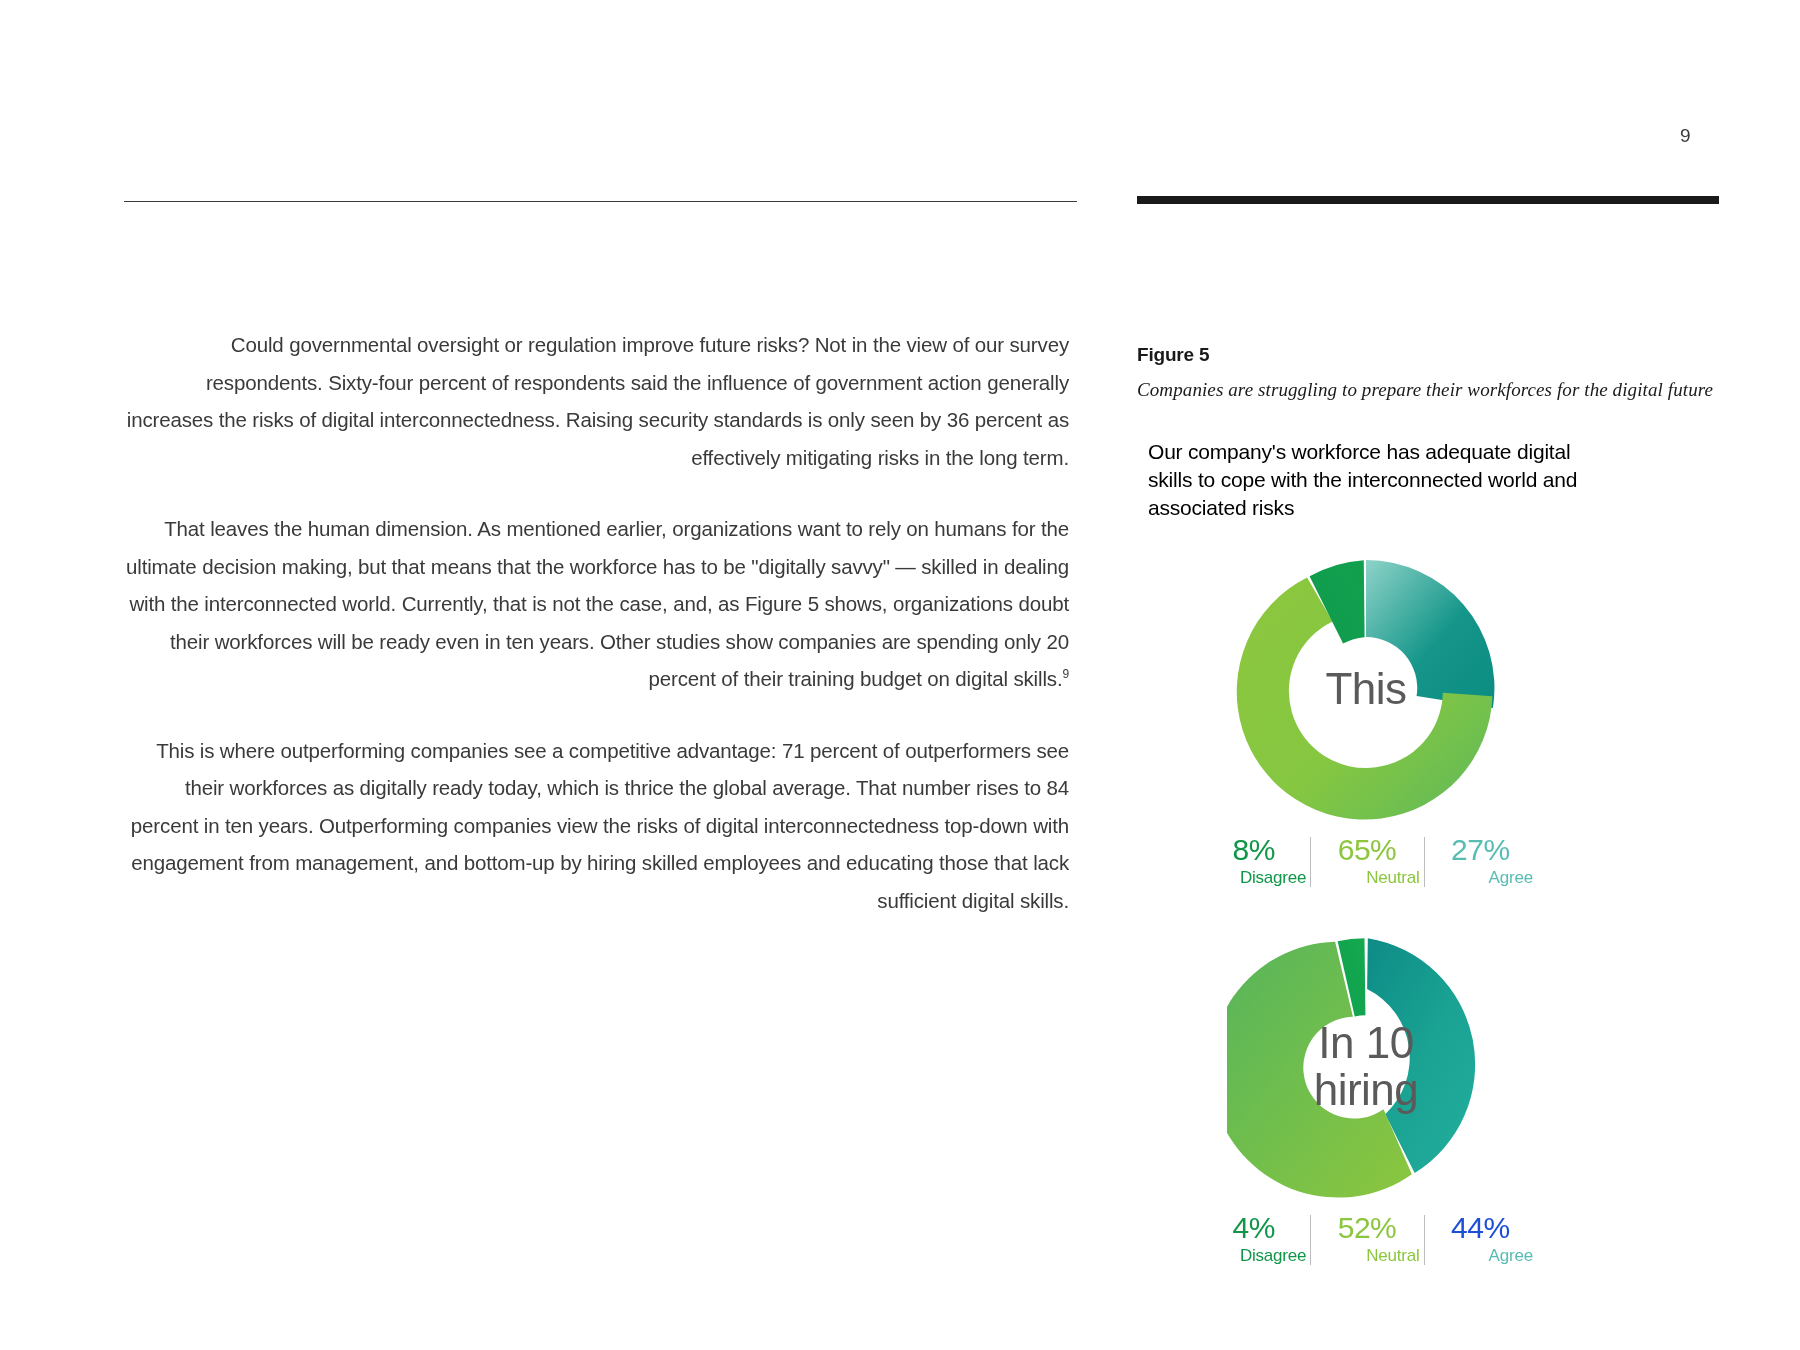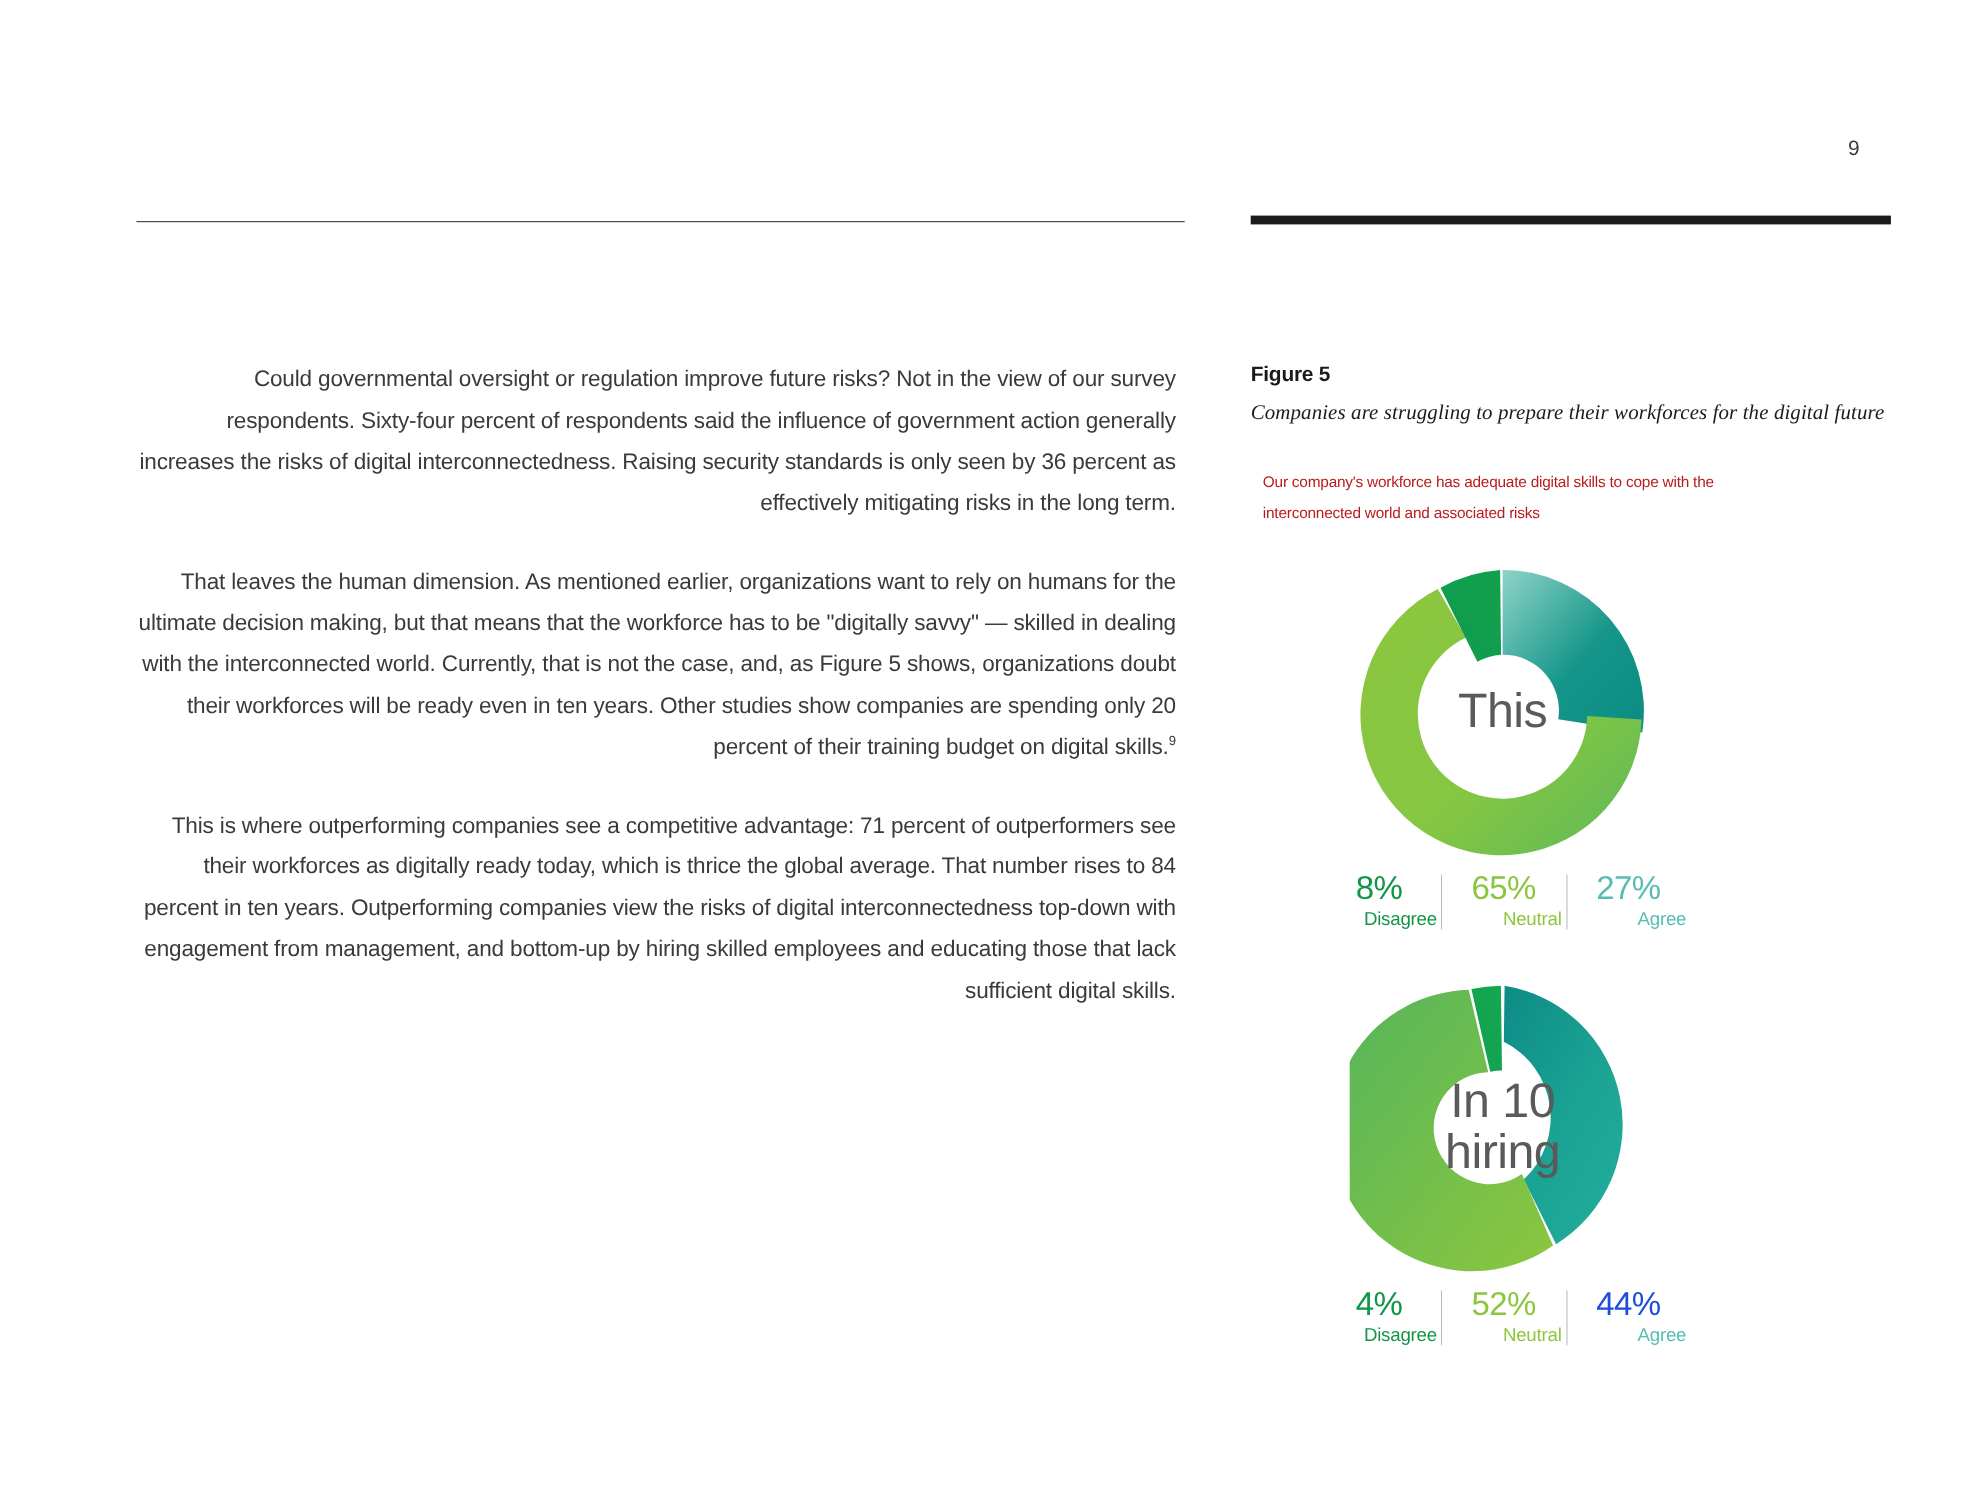--- a/index.html
+++ b/index.html
@@ -72,21 +72,21 @@
   .text-col sup {
     font-size: 12px;
     vertical-align: super;
     line-height: 0;
   }
 
   
   .fig-col {
     position: absolute;
     left: 1137px;
-    top: 330px;
+    top: 344px;
     width: 600px;
   }
   .fig-label {
     font-family: "Liberation Sans", sans-serif;
     font-size: 19px;
     font-weight: bold;
     color: #1a1a1a;
     letter-spacing: -0.2px;
     margin: 0;
   }
@@ -94,23 +94,23 @@
     font-family: "Liberation Serif", serif;
     font-style: italic;
     font-size: 19px;
     color: #1a1a1a;
     margin: 13px 0 0 0;
     letter-spacing: 0.1px;
     white-space: nowrap;
   }
   .fig-question {
     font-family: "Liberation Sans", sans-serif;
-    font-size: 14px;
+    font-size: 21px;
     line-height: 28px;
-    color: #b91c1c;
+    color: #000000;
     margin: 37px 0 0 11px;
     width: 470px;
     letter-spacing: -0.2px;
     font-weight: 400;
   }
 
   
   .donut-block {
     position: relative;
     margin-left: 90px;

